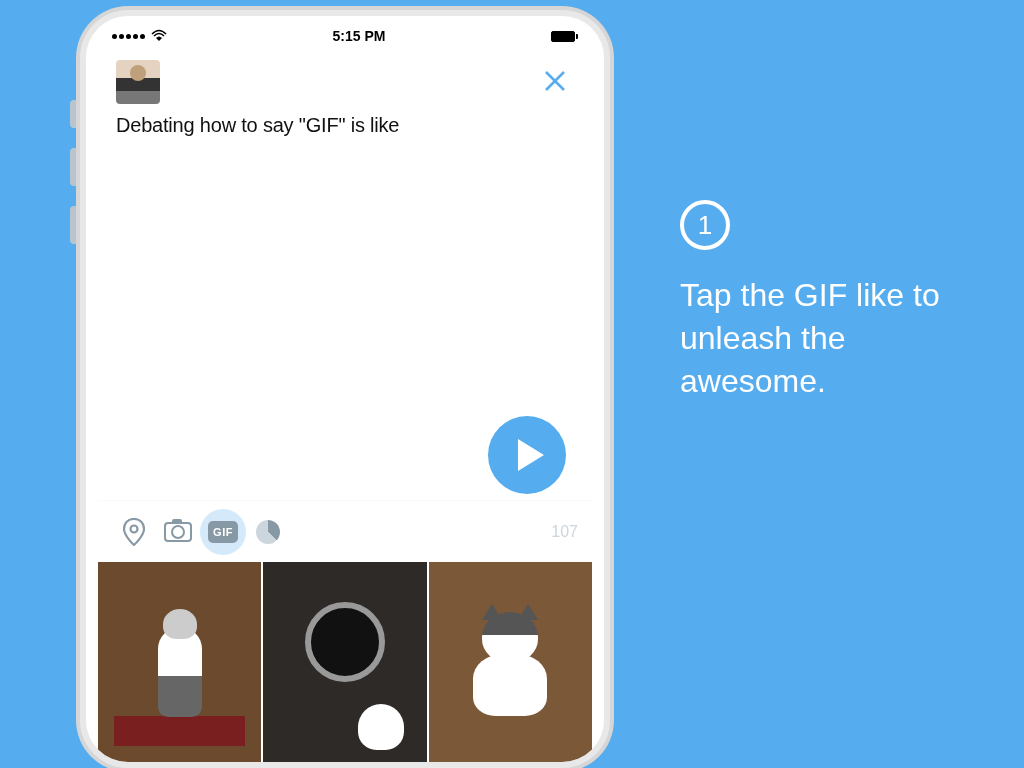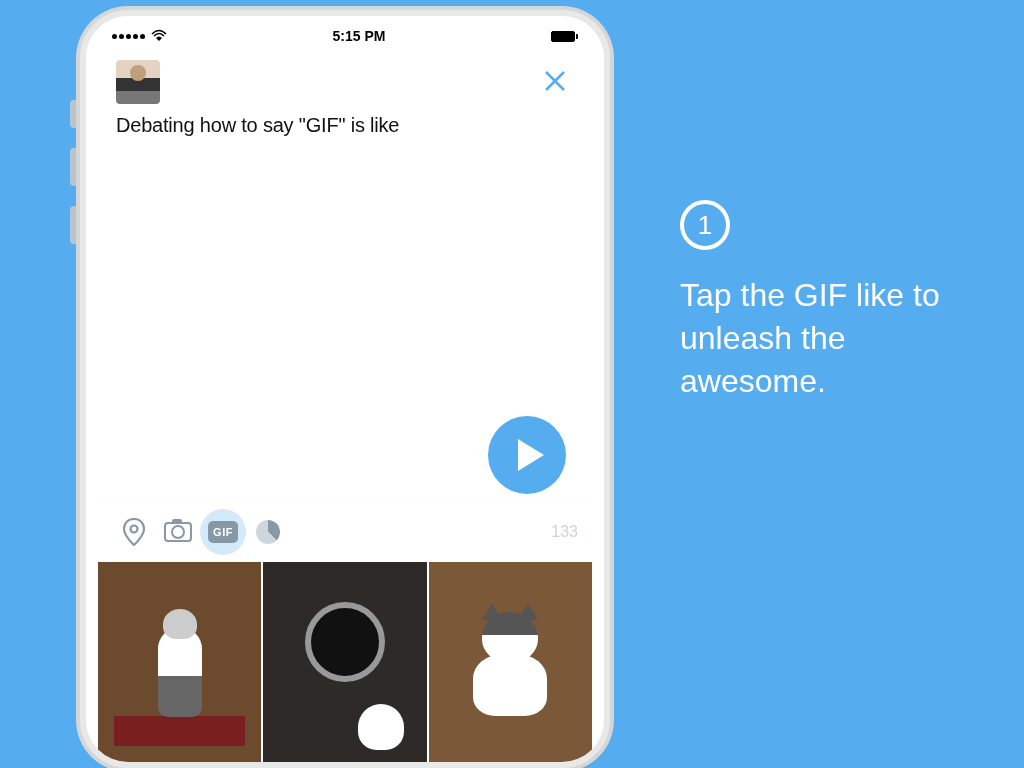--- a/index.html
+++ b/index.html
@@ -324,21 +324,21 @@
       </div>
       <div class="tool">
         <div class="camera-icon"></div>
       </div>
       <div class="tool gif-pill">
         <div class="gif-chip">GIF</div>
       </div>
       <div class="tool">
         <div class="piechart"></div>
       </div>
-      <div class="char-count">133</div>
+      <div class="char-count">107</div>
     </div>
 
     <div class="gif-grid">
       <div class="gif-cell">
         <div class="mat"></div>
         <div class="cat-standing"></div>
       </div>
       <div class="gif-cell washer">
         <div class="drum"></div>
         <div class="cat"></div>

